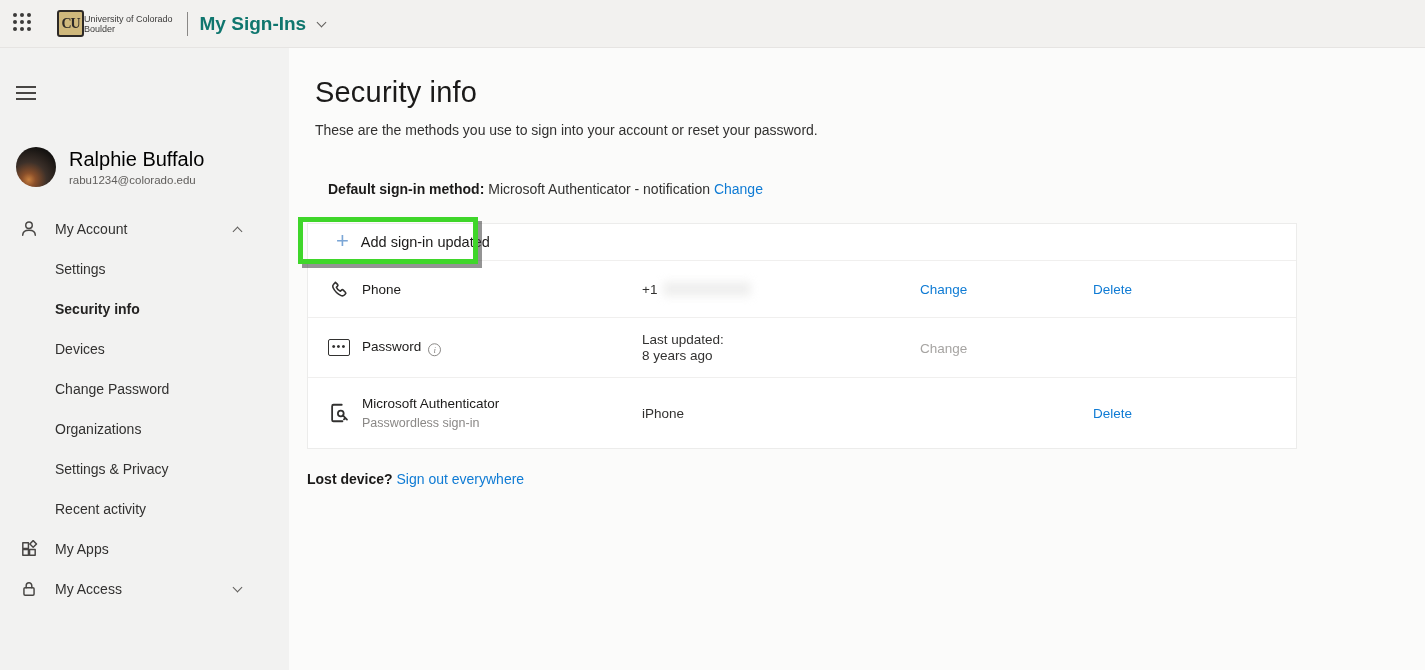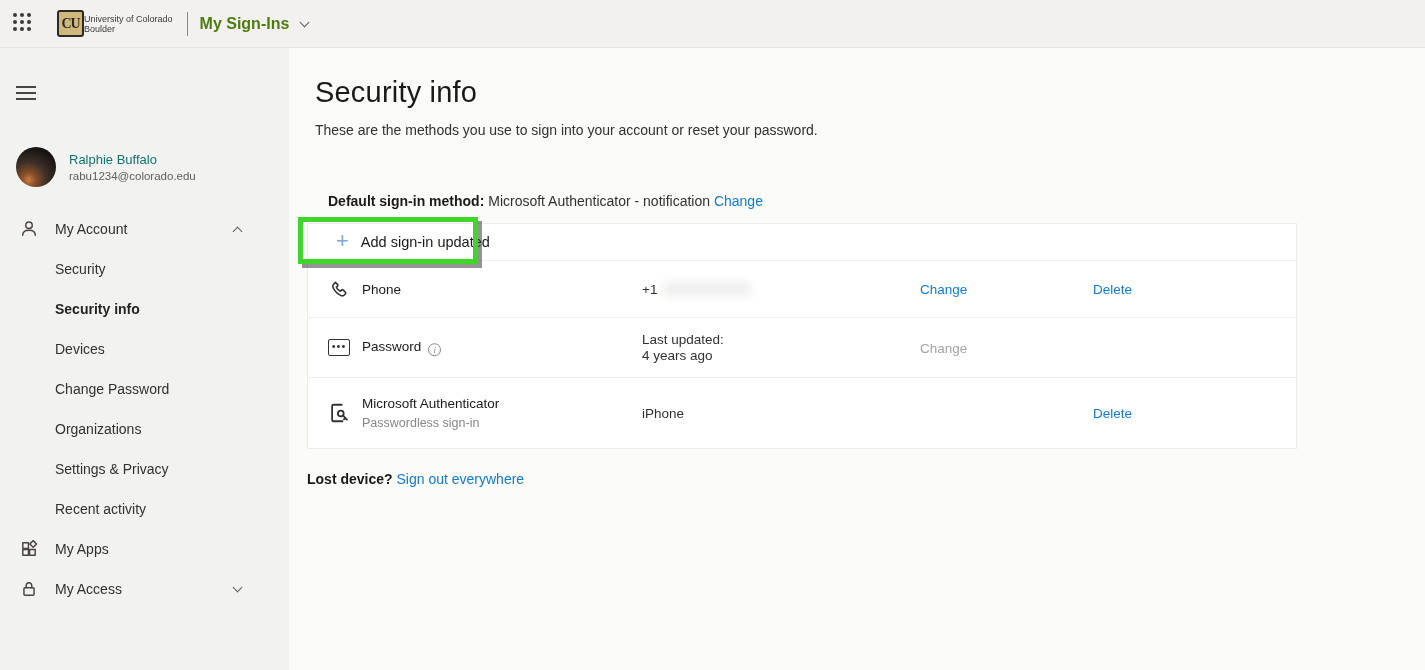--- a/index.html
+++ b/index.html
@@ -15,55 +15,55 @@
             grid-template-columns:repeat(3,4px); grid-template-rows:repeat(3,4px);
             gap:3px; cursor:pointer; }
   .waffle i { width:4px; height:4px; border-radius:50%; background:#3b3a39; }
   .brand { display:flex; align-items:center; margin-left:22px; cursor:pointer; }
   .cu-logo { width:27px; height:27px; border:2px solid #2d2926; background:#cfb87c;
              border-radius:3px; display:flex; align-items:center; justify-content:center;
              font-family:"Liberation Serif", serif; font-weight:bold; font-size:14px;
              color:#2d2926; letter-spacing:-1px; }
   .brand-text { font-size:9px; line-height:10px; color:#3b3a39; }
   .topbar-divider { width:1px; height:24px; background:#8a8886; margin:0 12px 0 14px; }
-  .app-title { font-size:16px; font-weight:bold; color:#4d7c0f; display:flex;
+  .app-title { font-size:19px; font-weight:bold; color:#0f766e; display:flex;
                align-items:center; cursor:pointer; }
   .chev { display:inline-block; width:7px; height:7px;
           border-right:1.5px solid #605e5c; border-bottom:1.5px solid #605e5c; }
   .chev.down { transform:rotate(45deg); margin-top:-3px; }
   .chev.up   { transform:rotate(-135deg); margin-top:4px; }
   .app-title .chev { margin-left:12px; }
 
   
   .sidebar { position:absolute; top:48px; left:0; width:289px; bottom:0;
              background:#f2f2f1; }
   .hamburger { position:absolute; left:16px; top:38px; width:20px; height:14px;
                cursor:pointer; }
   .hamburger i { display:block; height:2px; background:#484644; margin-bottom:4px; }
   .user { position:absolute; left:16px; top:99px; display:flex; align-items:center; }
   .avatar { width:40px; height:40px; border-radius:50%;
             background:radial-gradient(circle at 32% 82%, #c8803f 0%, #8a4f2a 16%, #3c3029 42%, #141210 78%); }
   .user-meta { margin-left:13px; }
-  .user-name { font-size:13px; color:#0f766e; }
+  .user-name { font-size:20px; color:#000000; }
   .user-email { font-size:11.5px; color:#605e5c; margin-top:3px; }
 
   .nav-item { position:absolute; left:0; width:289px; height:40px; display:flex;
               align-items:center; font-size:14px; color:#323130; cursor:pointer; }
   .nav-item .nav-icon { position:absolute; left:20px; width:18px; height:18px;
               display:flex; align-items:center; justify-content:center; color:#484644; }
   .nav-item .nav-label { position:absolute; left:55px; }
   .nav-item .chev { position:absolute; right:48px; }
   .nav-item.selected .nav-label { font-weight:bold; color:#252423; }
 
   
   .main { position:absolute; top:48px; left:289px; right:0; bottom:0; background:#fbfbfa; }
   .page-title { position:absolute; left:26px; top:28px; font-size:29px;
                 font-weight:300; color:#1b1a19; letter-spacing:0.2px; }
   .page-sub { position:absolute; left:26px; top:74px; font-size:14px; color:#323130; }
-  .default-line { position:absolute; left:26px; top:145px; font-size:14px; color:#323130;padding-left:13px; }
+  .default-line { position:absolute; left:26px; top:133px; font-size:14px; color:#323130;padding-left:13px; }
   .default-line b { color:#1b1a19; }
   a.link { color:#0f7bd4; text-decoration:none; cursor:pointer; }
 
   .methods-table { position:absolute; left:18px; top:175px; width:990px;
                    background:#fff; border:1px solid #ececeb; }
   .trow { position:relative; border-bottom:1px solid #f0efee; }
   .trow:last-child { border-bottom:none; }
   .row-add { height:37px; }
   .add-btn { position:absolute; left:28px; top:0; height:100%; display:flex;
              align-items:center; font-size:14.5px; color:#1b1a19; cursor:pointer; }
@@ -154,21 +154,21 @@
         <svg class="stroke" width="18" height="18" viewBox="0 0 16 16">
           <circle cx="8" cy="4.6" r="2.9"></circle>
           <path d="M2.4 13.6c0-3 2.4-4.5 5.6-4.5s5.6 1.5 5.6 4.5"></path>
         </svg>
       </span>
       <span class="nav-label">My Account</span>
       <span class="chev up"></span>
     </div>
 
     <div class="nav-item" style="top:201px">
-      <span class="nav-label">Security</span>
+      <span class="nav-label">Settings</span>
     </div>
     <div class="nav-item selected" style="top:241px">
       <span class="nav-label">Security info</span>
     </div>
     <div class="nav-item" style="top:281px">
       <span class="nav-label">Devices</span>
     </div>
     <div class="nav-item" style="top:321px">
       <span class="nav-label">Change Password</span>
     </div>
@@ -243,21 +243,21 @@
 
       <div class="trow row-password">
         <span class="cell cell-icon">
           <span class="pw-icon">•••</span>
         </span>
         <span class="cell cell-name">
           <span>Password</span><span class="info-circle">i</span>
         </span>
         <span class="cell cell-value two-line">
           <div>Last updated:</div>
-          <div>4 years ago</div>
+          <div>8 years ago</div>
         </span>
         <span class="cell cell-change disabled-link">Change</span>
       </div>
 
       <div class="trow row-auth">
         <span class="cell cell-icon">
           <svg class="stroke" width="22" height="22" viewBox="0 0 16 16">
             <path d="M10.5 14H4a1 1 0 0 1-1-1V3a1 1 0 0 1 1-1h6"></path>
             <circle cx="9.3" cy="8.3" r="2.1"></circle>
             <path d="M10.8 9.8l3 3M12.6 11.6l-1 1"></path>

